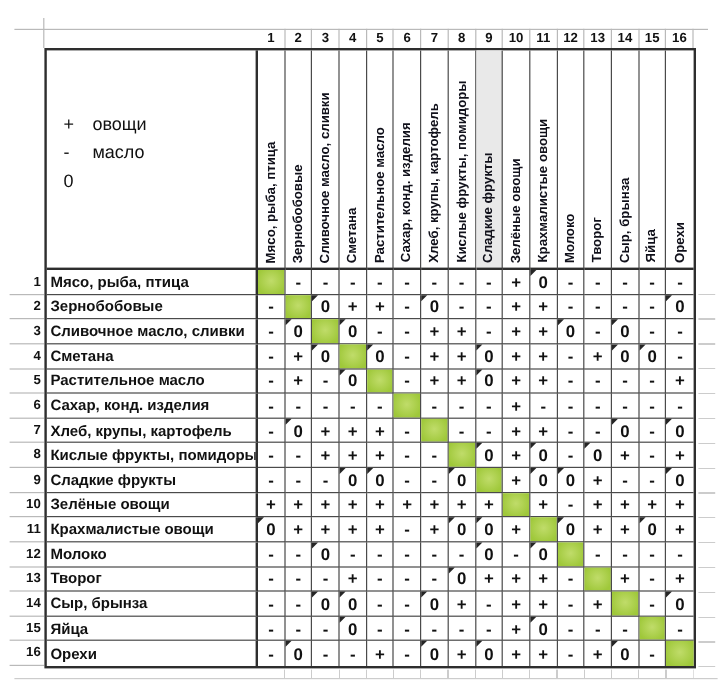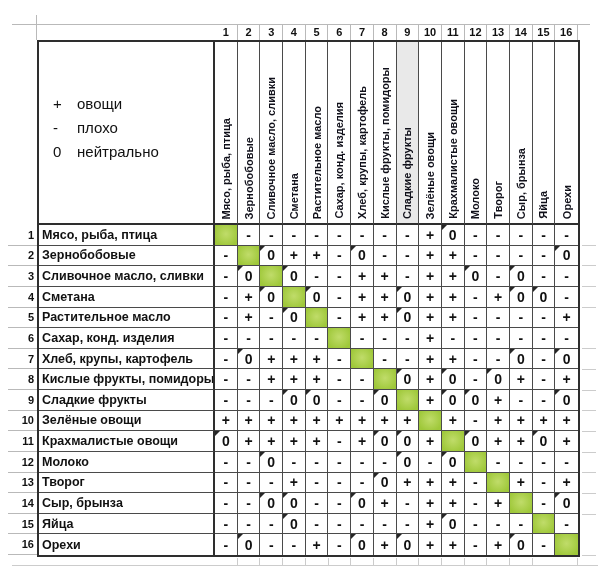--- a/index.html
+++ b/index.html
@@ -106,25 +106,24 @@
     </div>
 
   <div class="matrix-table">
     <div class="legend-cell">
       <div class="legend-row">
         <span class="legend-symbol">+</span>
         <span>овощи</span>
       </div>
       <div class="legend-row">
         <span class="legend-symbol">-</span>
-        <span>плохо</span>
+        <span>масло</span>
       </div>
       <div class="legend-row">
         <span class="legend-symbol">0</span>
-        <span>нейтрально</span>
       </div>
     </div>
 
   <div class="hdr">
         <span class="vtext">Мясо, рыба, птица</span>
       </div>
       <div class="hdr">
         <span class="vtext">Зернобобовые</span>
       </div>
       <div class="hdr">

